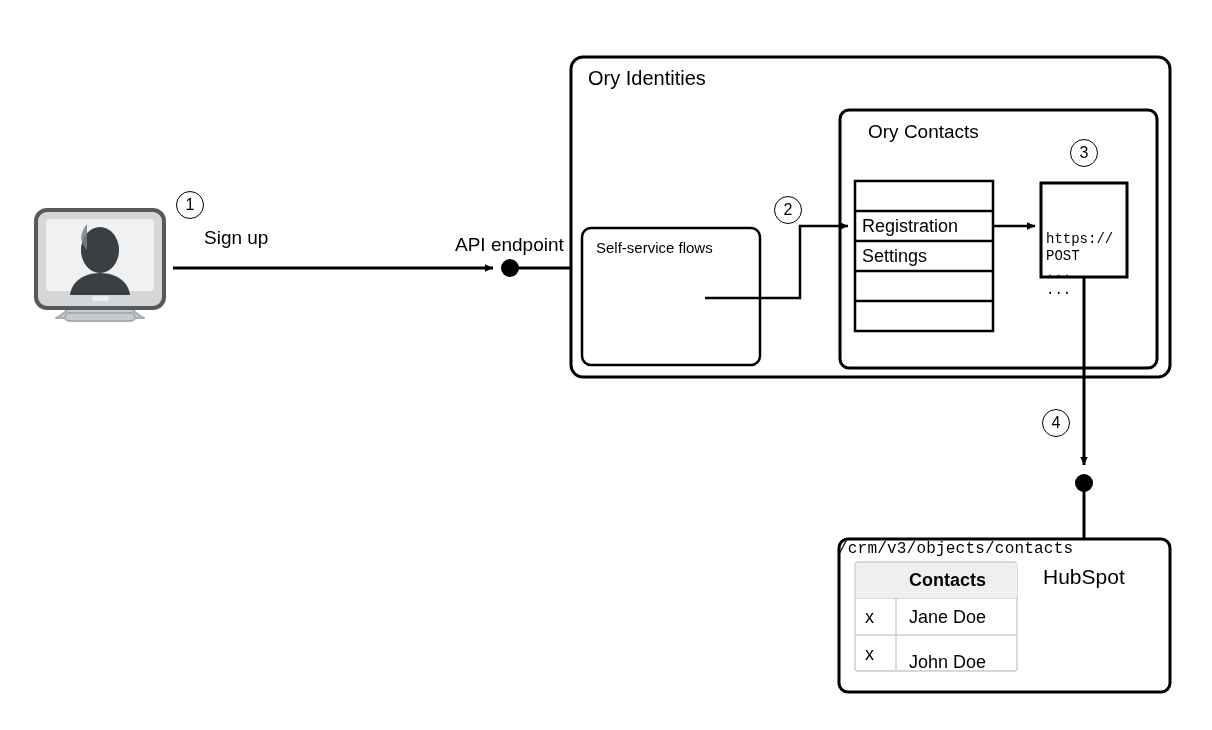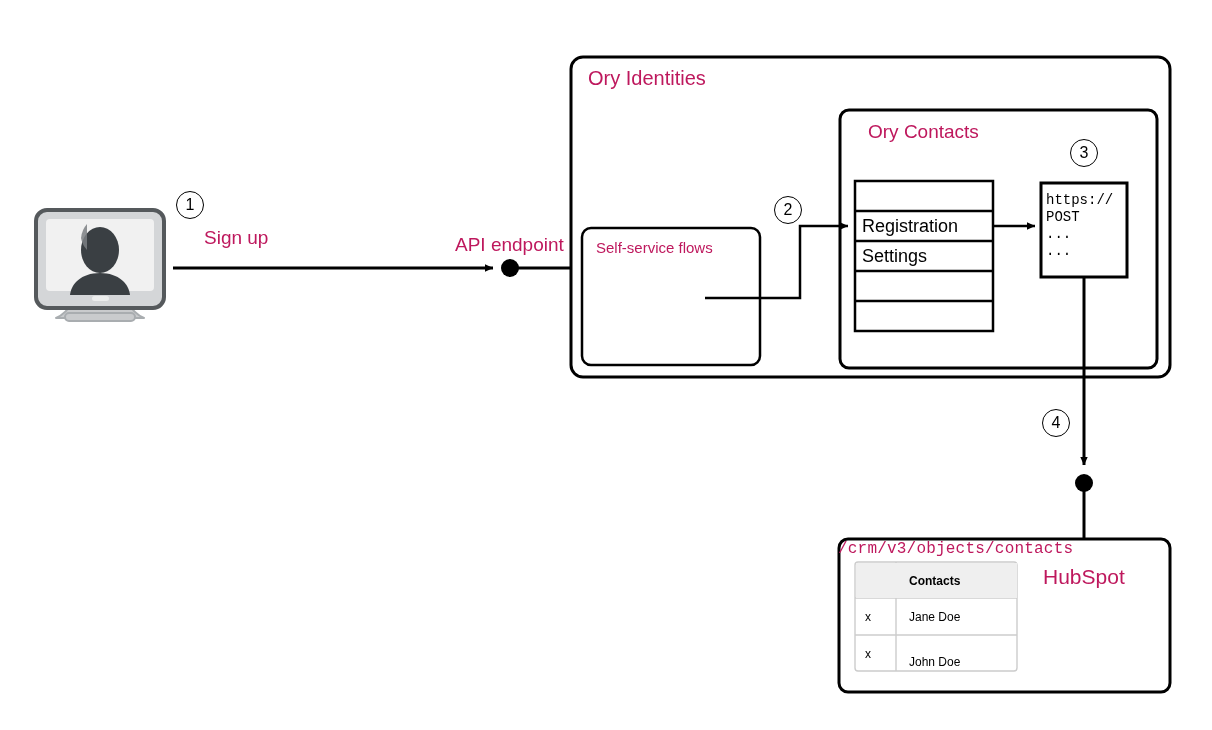--- a/index.html
+++ b/index.html
@@ -22,21 +22,21 @@
     position: absolute;
     left: 0;
     top: 0;
     width: 1212px;
     height: 730px;
   }
   .lbl {
     position: absolute;
     font-family: "Liberation Sans", sans-serif;
     white-space: nowrap;
-    color: #be185d;
+    color: #000000;
   }
   .mono {
     font-family: "Liberation Mono", monospace;
   }
   .lbl-sign-up   { left: 204px; top: 227px; font-size: 19px; }
   .lbl-api       { left: 455px; top: 234px; font-size: 19px; }
   .lbl-ory-ident { left: 588px; top: 67px;  font-size: 20px; }
   .lbl-selfsvc   { left: 596px; top: 239px; font-size: 15px; }
   .lbl-ory-act   { left: 868px; top: 121px; font-size: 19px; }
   .lbl-hubspot   { left: 1043px; top: 565px; font-size: 21px; }
@@ -54,26 +54,27 @@
     white-space: nowrap;
   }
 
   .code-line {
     position: absolute;
     left: 1046px;
     font-family: "Liberation Mono", monospace;
     font-size: 14px;
     line-height: 17px;
     white-space: pre;
+    margin-top: 39px;
   }
 
   .cell {
     position: absolute;
     box-sizing: border-box;
-    font-size: 12px;
+    font-size: 18px;
     display: flex;
     align-items: center;
     white-space: nowrap;
   }
   .cell-head {
     font-weight: bold;
     background: #efefef;
   }
   .num-badge {
     position: absolute;

